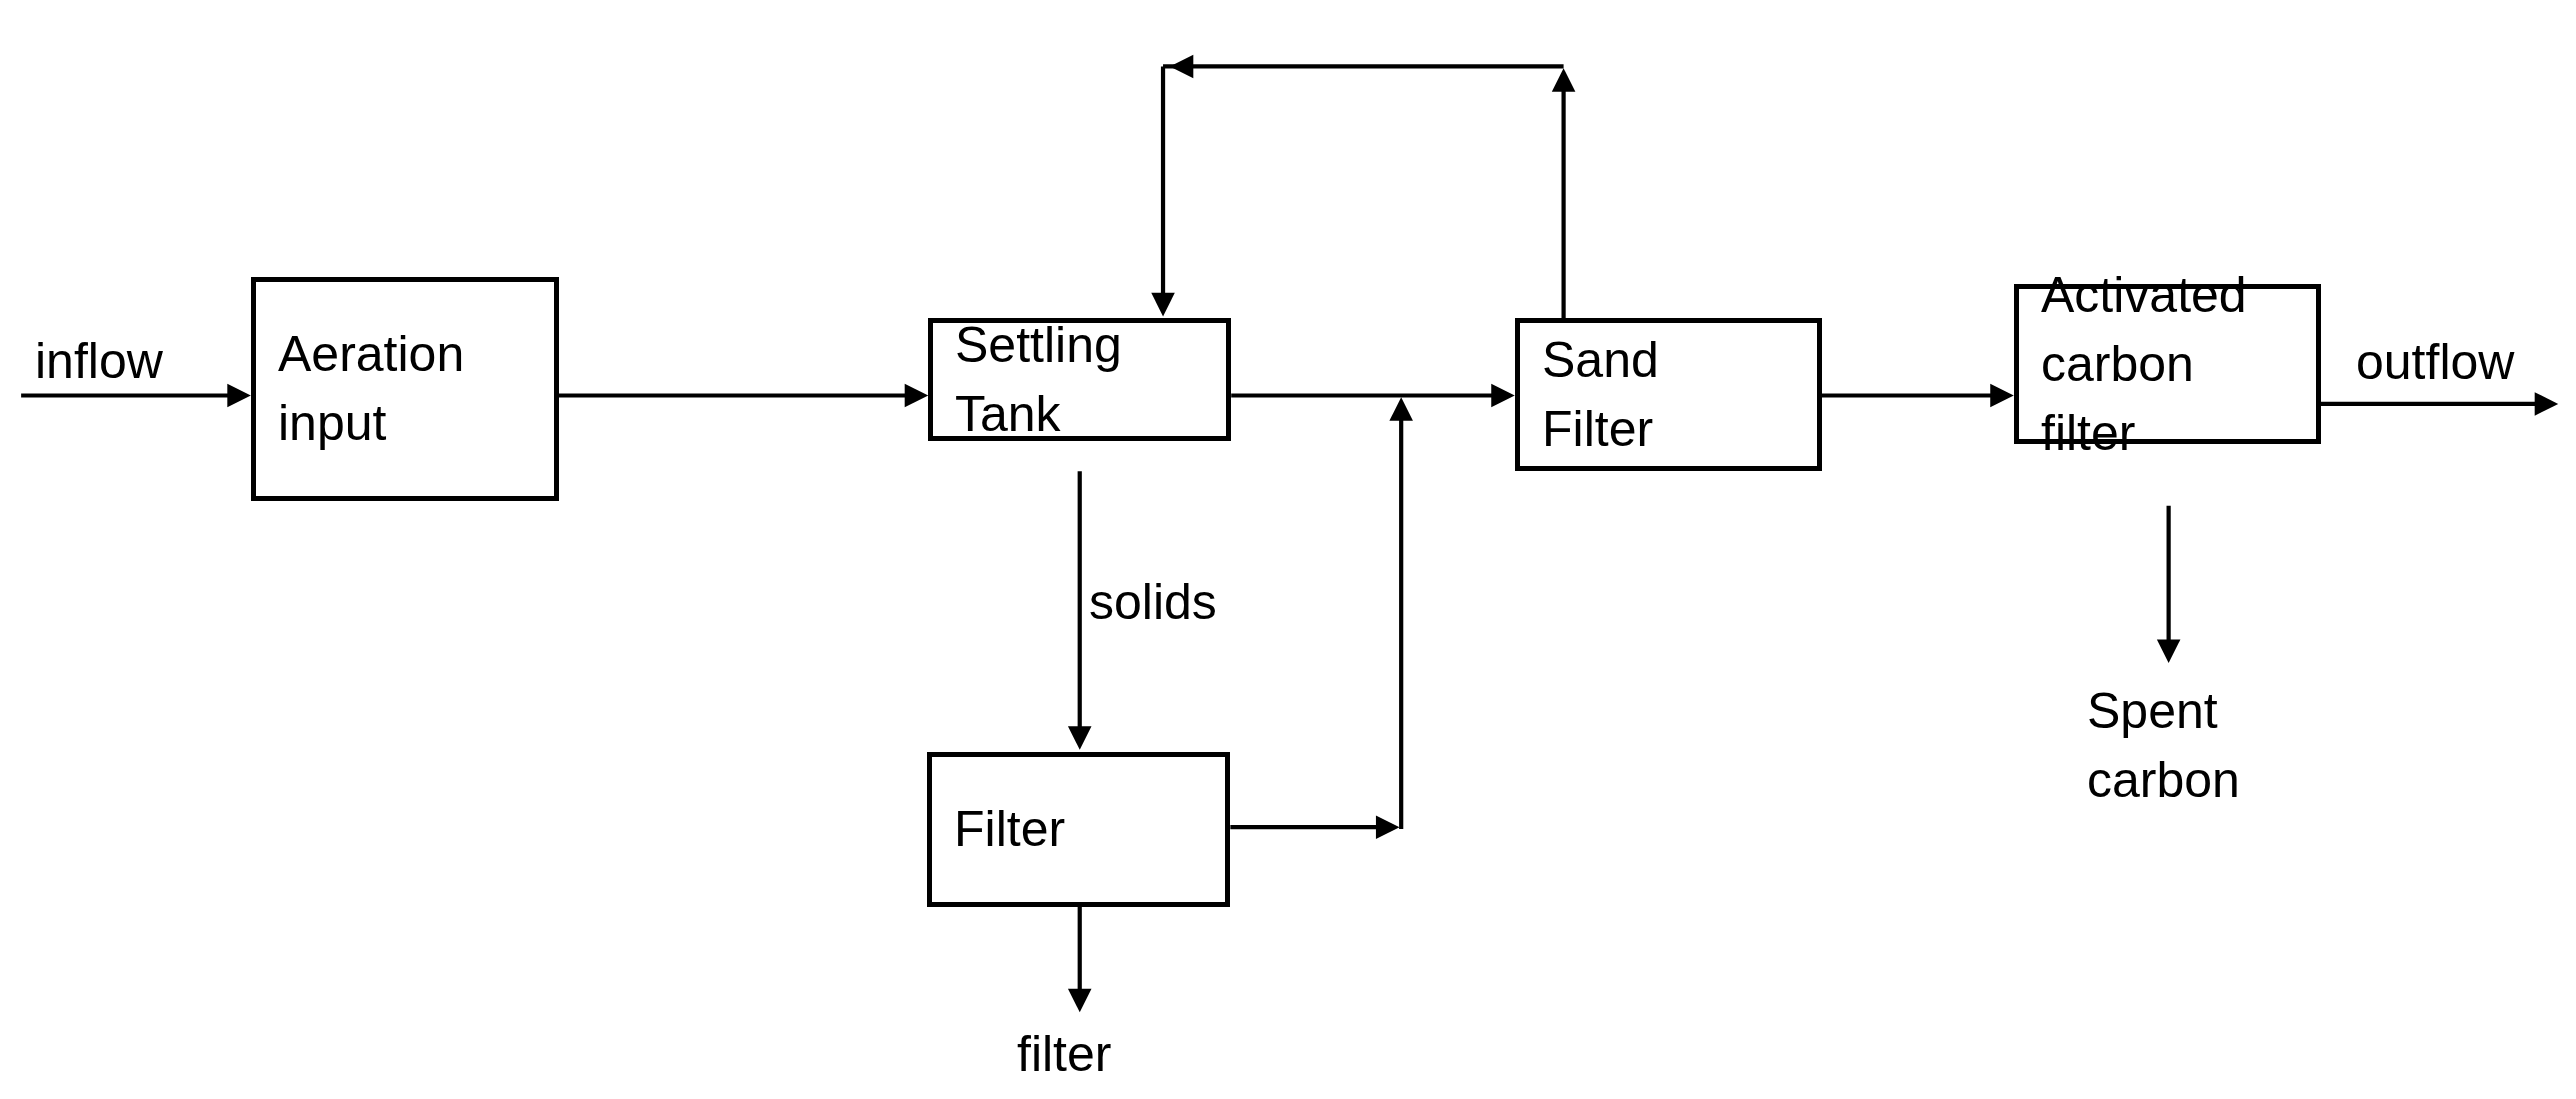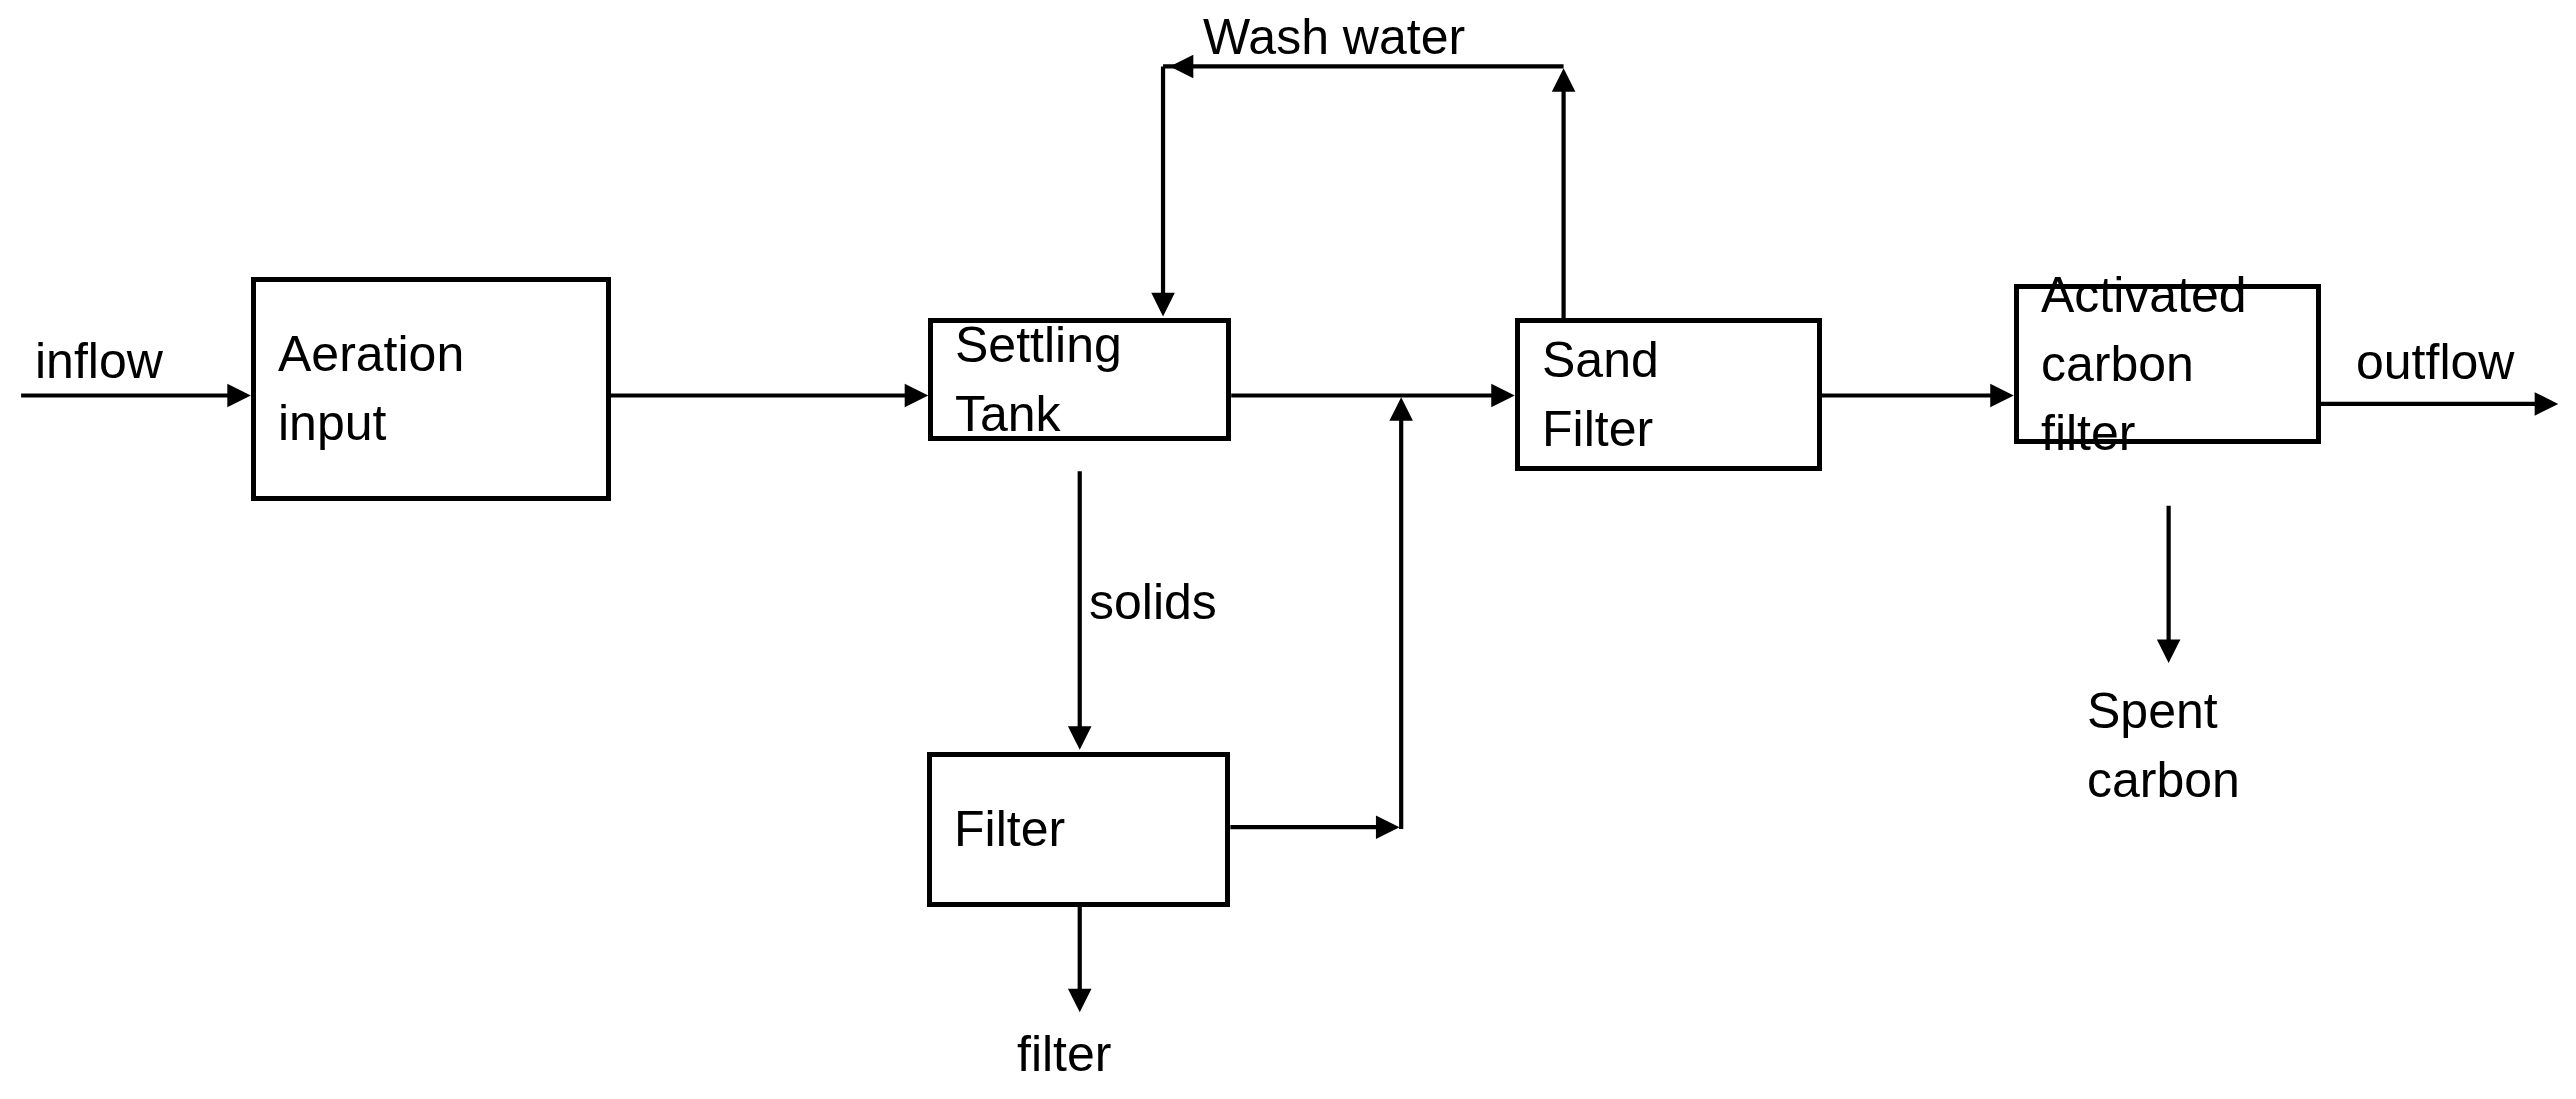--- a/index.html
+++ b/index.html
@@ -27,21 +27,21 @@
     font-size: 50px;
     line-height: 69px;
     white-space: nowrap;
   }
   .flabel {
     position: absolute;
     font-size: 50px;
     line-height: 69px;
     white-space: nowrap;
   }
-  #box-aeration  { left: 251px;  top: 277px; width: 360px; height: 224px; }
+  #box-aeration  { left: 251px;  top: 277px; width: 308px; height: 224px; }
   #box-settling  { left: 928px; top: 318px; width: 303px; height: 123px; }
   #box-sand      { left: 1515px; top: 318px; width: 307px; height: 153px; justify-content: center; }
   #box-carbon    { left: 2014px; top: 284px; width: 307px; height: 160px; }
   #box-press     { left: 927px; top: 752px; width: 303px; height: 155px; }
 
   #label-inflow      { left: 35px;   top: 327px; }
   #label-washwater   { left: 1203px; top: 3.4px;   }
   #label-outflow     { left: 2356px; top: 328px; }
   #label-solids      { left: 1089px; top: 568px; }
   #label-sludge      { left: 1017px; top: 1020px; }
@@ -131,21 +131,20 @@
     <div>carbon</div>
     <div>filter</div>
   </div>
 
   <div class="pbox" id="box-press">
     <div>Filter</div>
   </div>
 
   <div class="flabel" id="label-inflow">inflow</div>
 
-  <div class="flabel" id="label-washwater">Wash water</div>
 
   <div class="flabel" id="label-outflow">outflow</div>
 
   <div class="flabel" id="label-solids">solids</div>
 
   <div class="flabel" id="label-sludge">filter</div>
 
   <div class="flabel" id="label-spentcarbon">
     <div>Spent</div>
     <div>carbon</div>

